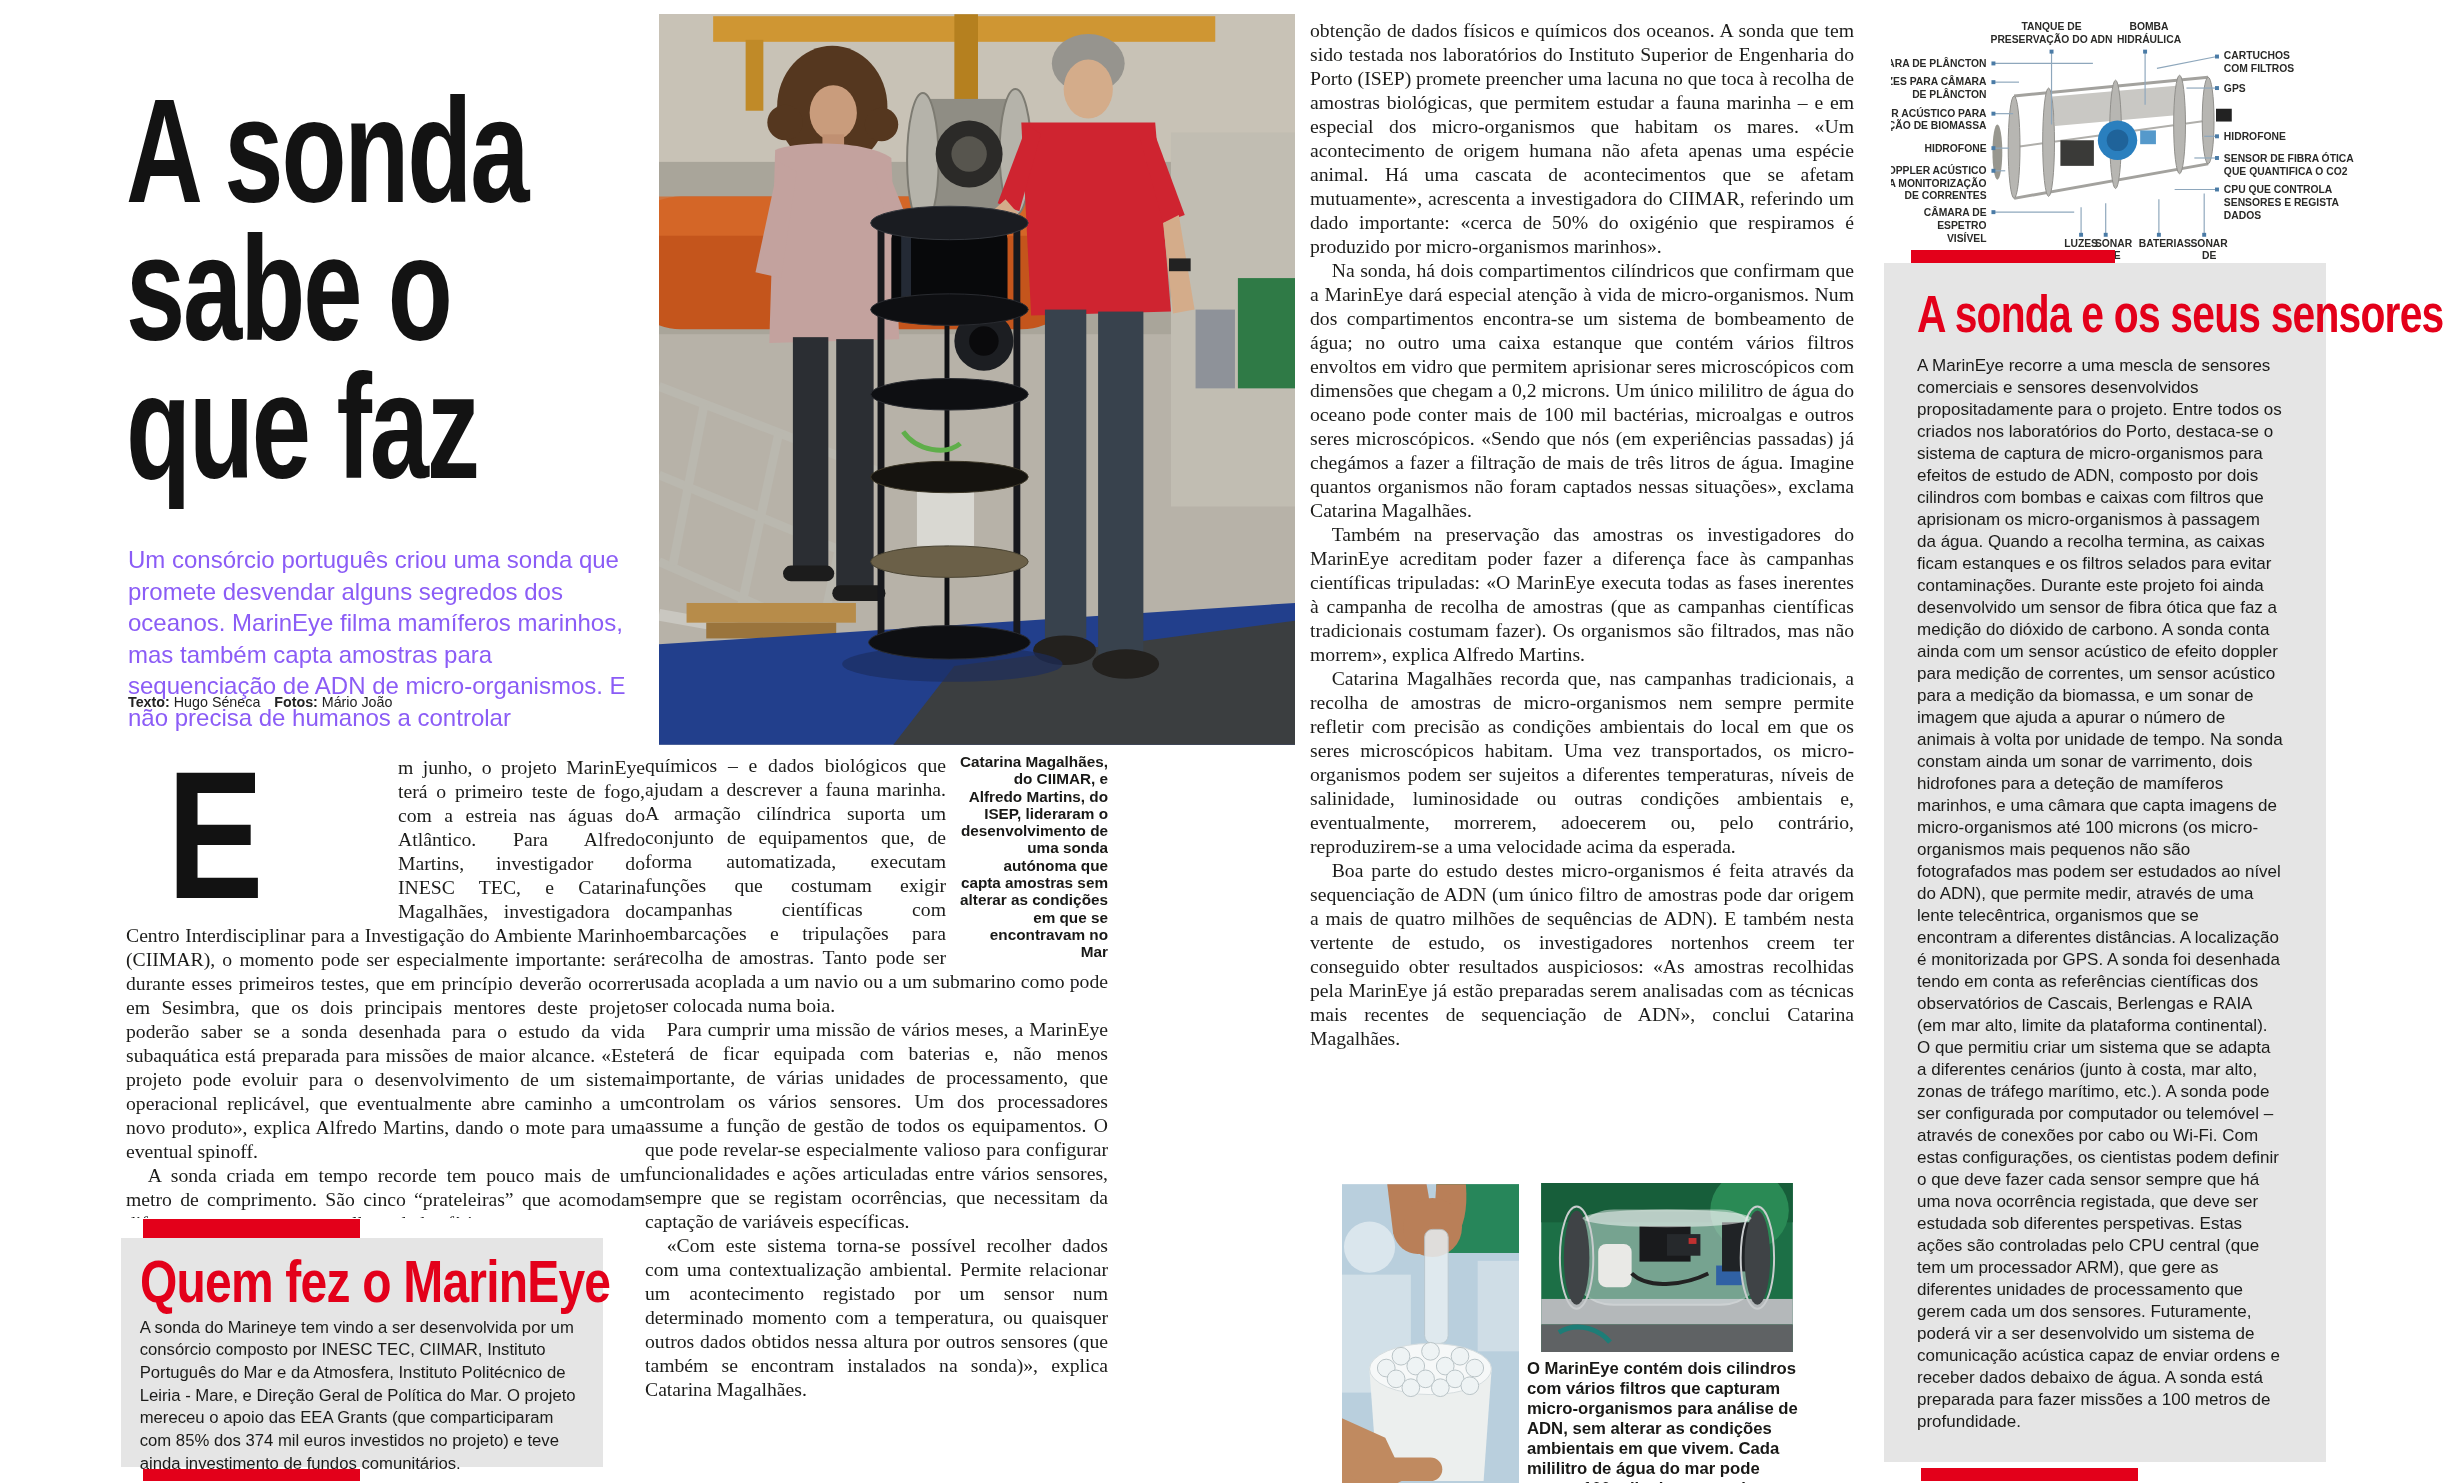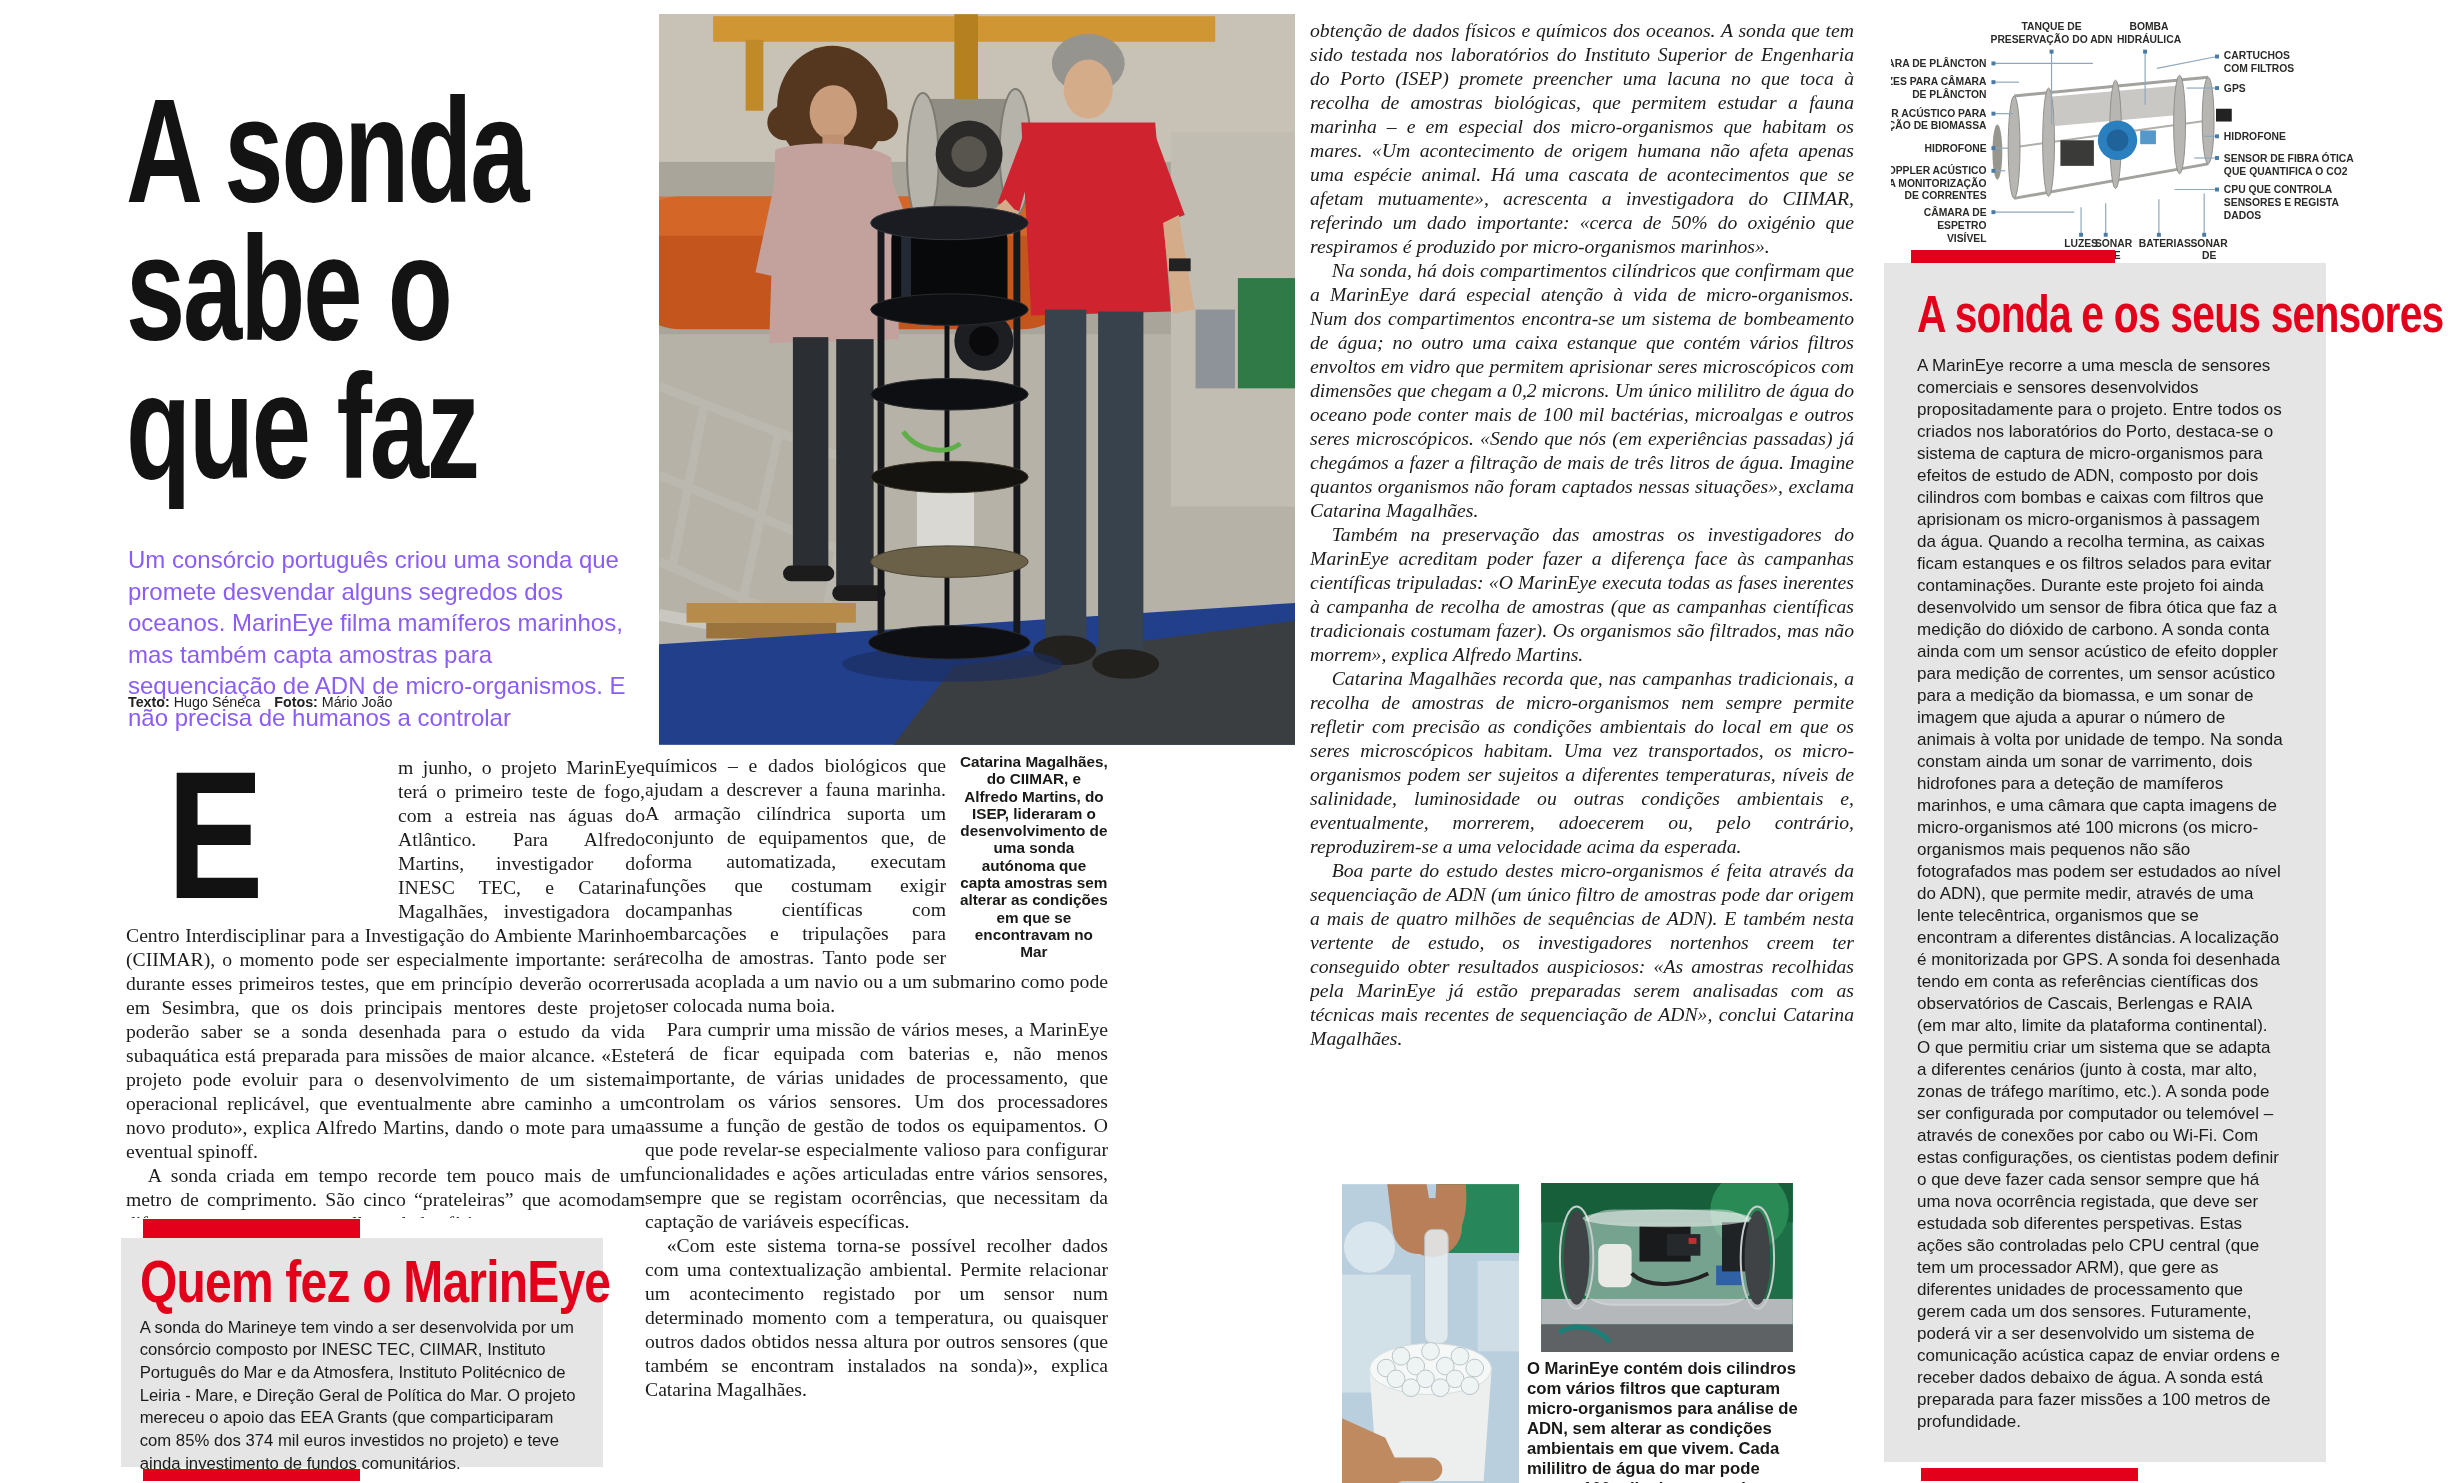--- a/index.html
+++ b/index.html
@@ -23,22 +23,22 @@
   .serif p{margin:0;}
   .serif p.ind{text-indent:21.7px;}
   .col1body{left:126px;top:755px;width:519px;height:463px;overflow:hidden;}
   .dropfloat{float:left;width:272px;height:164px;}
   .dropcap{display:inline-block;font-family:"Liberation Sans",sans-serif;font-weight:bold;
        font-size:181px;line-height:148px;margin-left:41px;margin-top:5.9px;color:#121212;
        transform:scaleX(.8);transform-origin:left top;}
   .col2body{left:645px;top:753px;width:463px;height:733px;overflow:hidden;}
   .capfloat{float:right;width:162px;height:215px;padding-left:13.8px;box-sizing:border-box;}
   .photocap{font-family:"Liberation Sans",sans-serif;font-weight:bold;font-size:15.3px;
-       line-height:17.3px;text-align:center;color:#181816;text-indent:0 !important;}
-  .col3body{left:1310px;top:17.7px;width:544px;height:1148px;overflow:hidden;font-style:italic;}
+       line-height:17.3px;text-align:right;color:#181816;text-indent:0 !important;}
+  .col3body{left:1310px;top:17.7px;width:544px;height:1148px;overflow:hidden;}
   
   .redbar{background:var(--red);}
   .graybox{background:#e5e5e5;box-sizing:border-box;}
   .boxhead{margin:0;color:var(--red);font-weight:bold;white-space:nowrap;}
   .boxhead span{display:inline-block;transform:scaleX(.8);transform-origin:left top;
        letter-spacing:-1px;}
   .box1{left:121px;top:1238px;width:482px;height:229px;padding:17.7px 21.7px 0 18.7px;}
   .box1 .boxhead{font-size:60px;line-height:51px;}
   .box1 p{margin:9.9px 0 0 0;font-size:16.7px;line-height:22.7px;color:#1b1b19;}
   .box2{left:1884px;top:263px;width:442px;height:1199px;padding:23.6px 43px 0 33px;}

